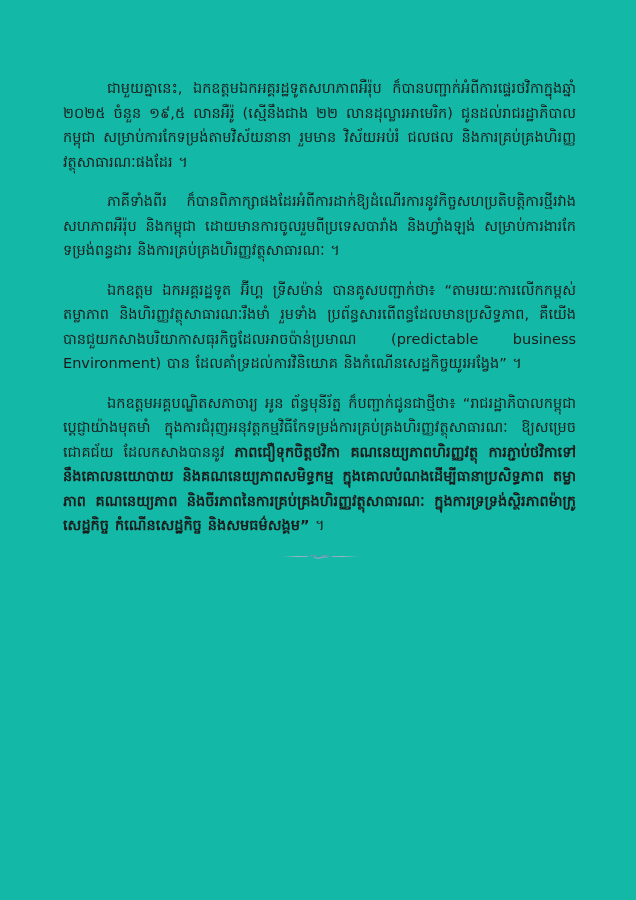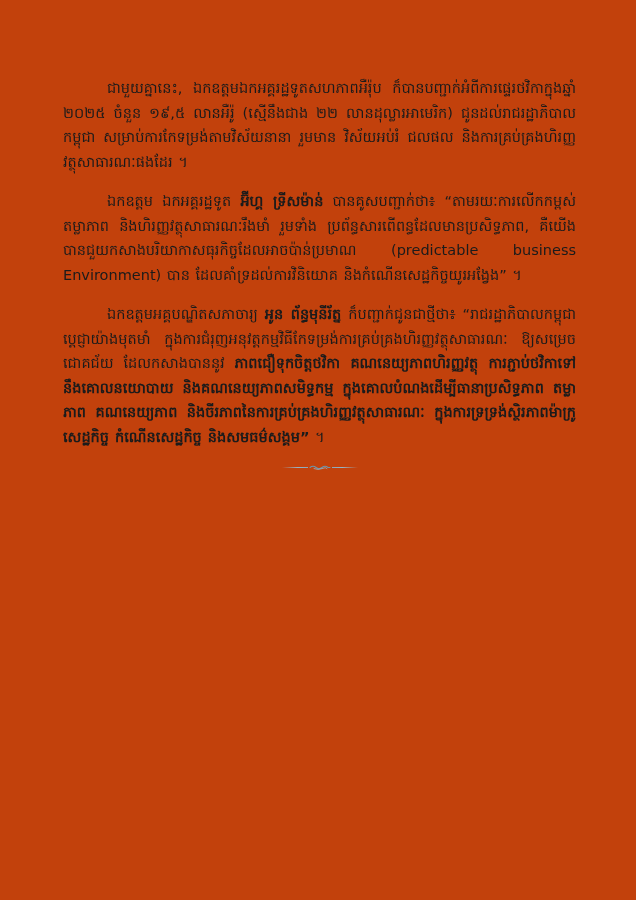--- a/index.html
+++ b/index.html
@@ -4,42 +4,42 @@
 <style>
   html, body {
     margin: 0;
     padding: 0;
     background: #ffffff;
   }
   .page {
     position: relative;
     width: 636px;
     height: 900px;
-    background: #c2410c;
+    background: #14b8a6;
     box-sizing: border-box;
     padding: 76px 60px 0 63px;
     overflow: hidden;
     font-family: "DejaVu Sans", "Liberation Sans", sans-serif;
   }
   .doc-body p {
     margin: 0 0 15px 0;
     padding: 0;
     text-align: justify;
     text-indent: 44px;
     font-size: 14.5px;
     line-height: 24.5px;
     color: #1b1b1b;
     word-spacing: 1px;
   }
   .seg-normal {
     font-weight: normal;
     font-style: normal;
   }
   .seg-bold {
-    font-weight: bold;
+    font-weight: normal;
     font-style: normal;
   }
   .seg-bold-italic {
     font-weight: bold;
   }
   .divider {
     width: 76px;
     margin: 12px auto 0 auto;
     display: flex;
     align-items: center;
@@ -59,20 +59,21 @@
     display: inline-flex;
     align-items: center;
   }
 </style>
 </head>
 <body>
 
 <div class="page">
   <div class="doc-body">
       <p><span class="seg-normal">ជាមួយគ្នានេះ, ឯកឧត្តមឯកអគ្គរដ្ឋទូតសហភាពអឺរ៉ុប ក៏បានបញ្ជាក់អំពីការផ្ទេរថវិកាក្នុងឆ្នាំ ២០២៥ ចំនួន ១៩,៥ លានអឺរ៉ូ (ស្មើនឹងជាង ២២ លានដុល្លារអាមេរិក) ជូនដល់រាជរដ្ឋាភិបាលកម្ពុជា សម្រាប់ការកែទម្រង់តាមវិស័យនានា រួមមាន វិស័យអប់រំ ជលផល និងការគ្រប់គ្រងហិរញ្ញវត្ថុសាធារណៈផងដែរ ។</span></p>
+      <p><span class="seg-normal">ភាគីទាំងពីរ ក៏បានពិភាក្សាផងដែរអំពីការដាក់ឱ្យដំណើរការនូវកិច្ចសហប្រតិបត្តិការថ្មីរវាង សហភាពអឺរ៉ុប និងកម្ពុជា ដោយមានការចូលរួមពីប្រទេសបារាំង និងហ្វាំងឡង់ សម្រាប់ការងារកែទម្រង់ពន្ធដារ និងការគ្រប់គ្រងហិរញ្ញវត្ថុសាធារណៈ ។</span></p>
       <p><span class="seg-normal">ឯកឧត្តម ឯកអគ្គរដ្ឋទូត </span><span class="seg-bold">អ៊ីហ្គ ទ្រីសម៉ាន់</span><span class="seg-normal"> បានគូសបញ្ជាក់ថា៖ “តាមរយៈការលើកកម្ពស់តម្លាភាព និងហិរញ្ញវត្ថុសាធារណៈរឹងមាំ រួមទាំង ប្រព័ន្ធសារពើពន្ធដែលមានប្រសិទ្ធភាព, គឺយើងបានជួយកសាងបរិយាកាសធុរកិច្ចដែលអាចប៉ាន់ប្រមាណ (predictable business Environment) បាន ដែលគាំទ្រដល់ការវិនិយោគ និងកំណើនសេដ្ឋកិច្ចយូរអង្វែង” ។</span></p>
       <p><span class="seg-normal">ឯកឧត្តមអគ្គបណ្ឌិតសភាចារ្យ </span><span class="seg-bold">អូន ព័ន្ធមុនីរ័ត្ន</span><span class="seg-normal"> ក៏បញ្ជាក់ជូនជាថ្មីថា៖ “រាជរដ្ឋាភិបាលកម្ពុជា ប្ដេជ្ញាយ៉ាងមុតមាំ ក្នុងការជំរុញអនុវត្តកម្មវិធីកែទម្រង់ការគ្រប់គ្រងហិរញ្ញវត្ថុសាធារណៈ ឱ្យសម្រេចជោគជ័យ ដែលកសាងបាននូវ </span><span class="seg-bold-italic">ភាពជឿទុកចិត្តថវិកា គណនេយ្យភាពហិរញ្ញវត្ថុ ការភ្ជាប់ថវិកាទៅនឹងគោលនយោបាយ និងគណនេយ្យភាពសមិទ្ធកម្ម ក្នុងគោលបំណងដើម្បីធានាប្រសិទ្ធភាព តម្លាភាព គណនេយ្យភាព និងចីរភាពនៃការគ្រប់គ្រងហិរញ្ញវត្ថុសាធារណៈ ក្នុងការទ្រទ្រង់ស្ថិរភាពម៉ាក្រូសេដ្ឋកិច្ច កំណើនសេដ្ឋកិច្ច និងសមធម៌សង្គម”</span><span class="seg-normal"> ។</span></p>
     </div>
 
   <div class="divider">
     <span class="line left"></span>
     <span class="ornament">
       <svg width="22" height="7" viewBox="0 0 22 7" xmlns="http://www.w3.org/2000/svg">
         <path d="M1 3.5 Q 4 1, 7 3.5 T 13 3.5 T 19 3.5 L 21 3.5" fill="none" stroke="#6d96ac" stroke-width="1.1" stroke-linecap="round"></path>
         <path d="M5 4.6 Q 9 6.4, 13 4.6 T 18 4.4" fill="none" stroke="#9ab3c2" stroke-width="0.8" stroke-linecap="round"></path>

